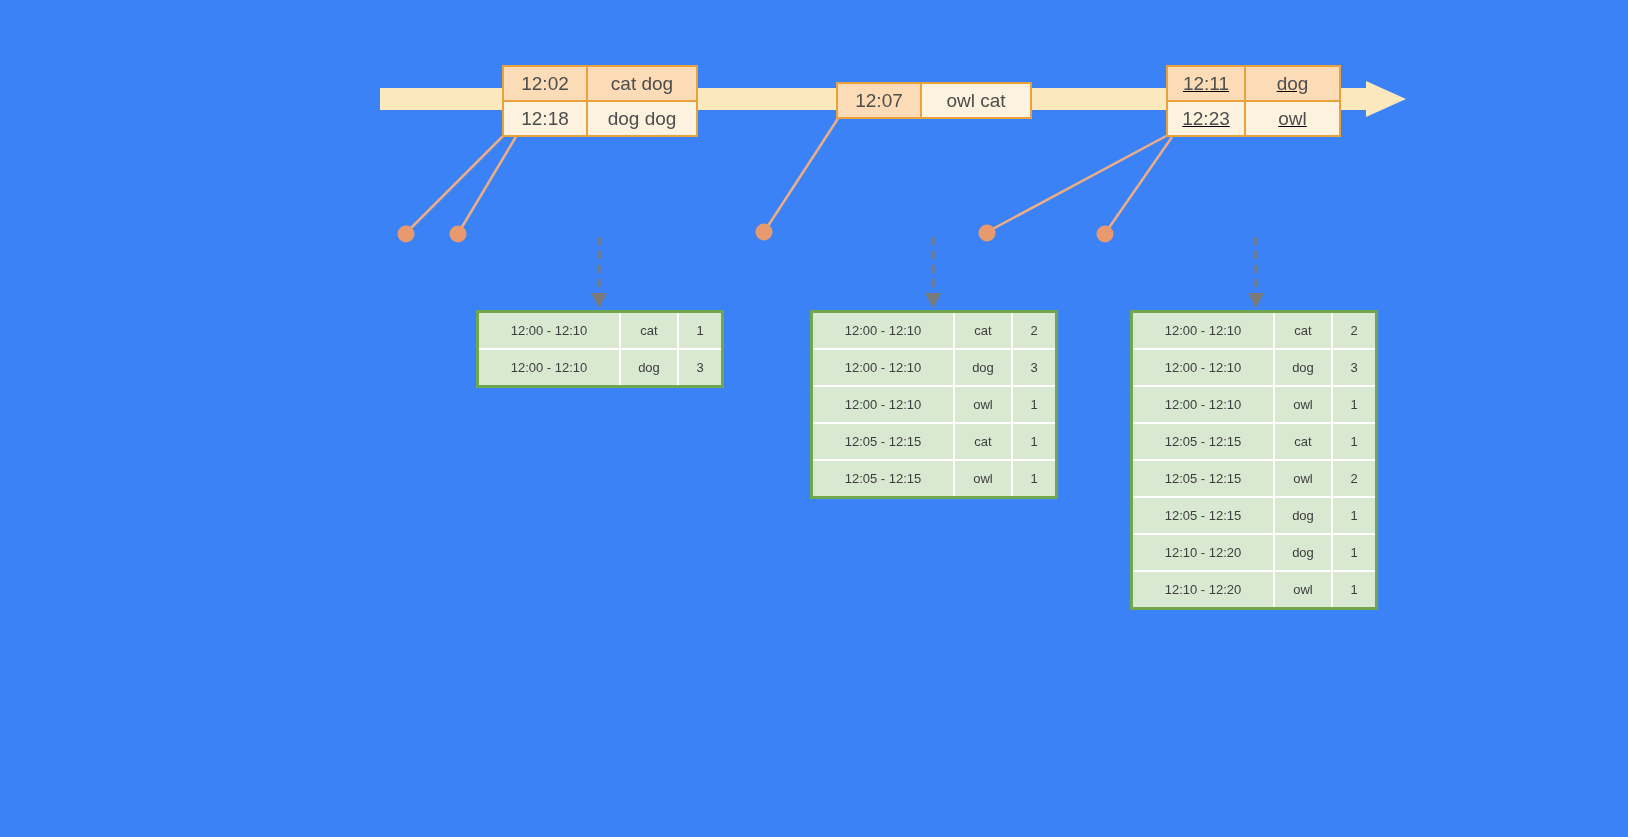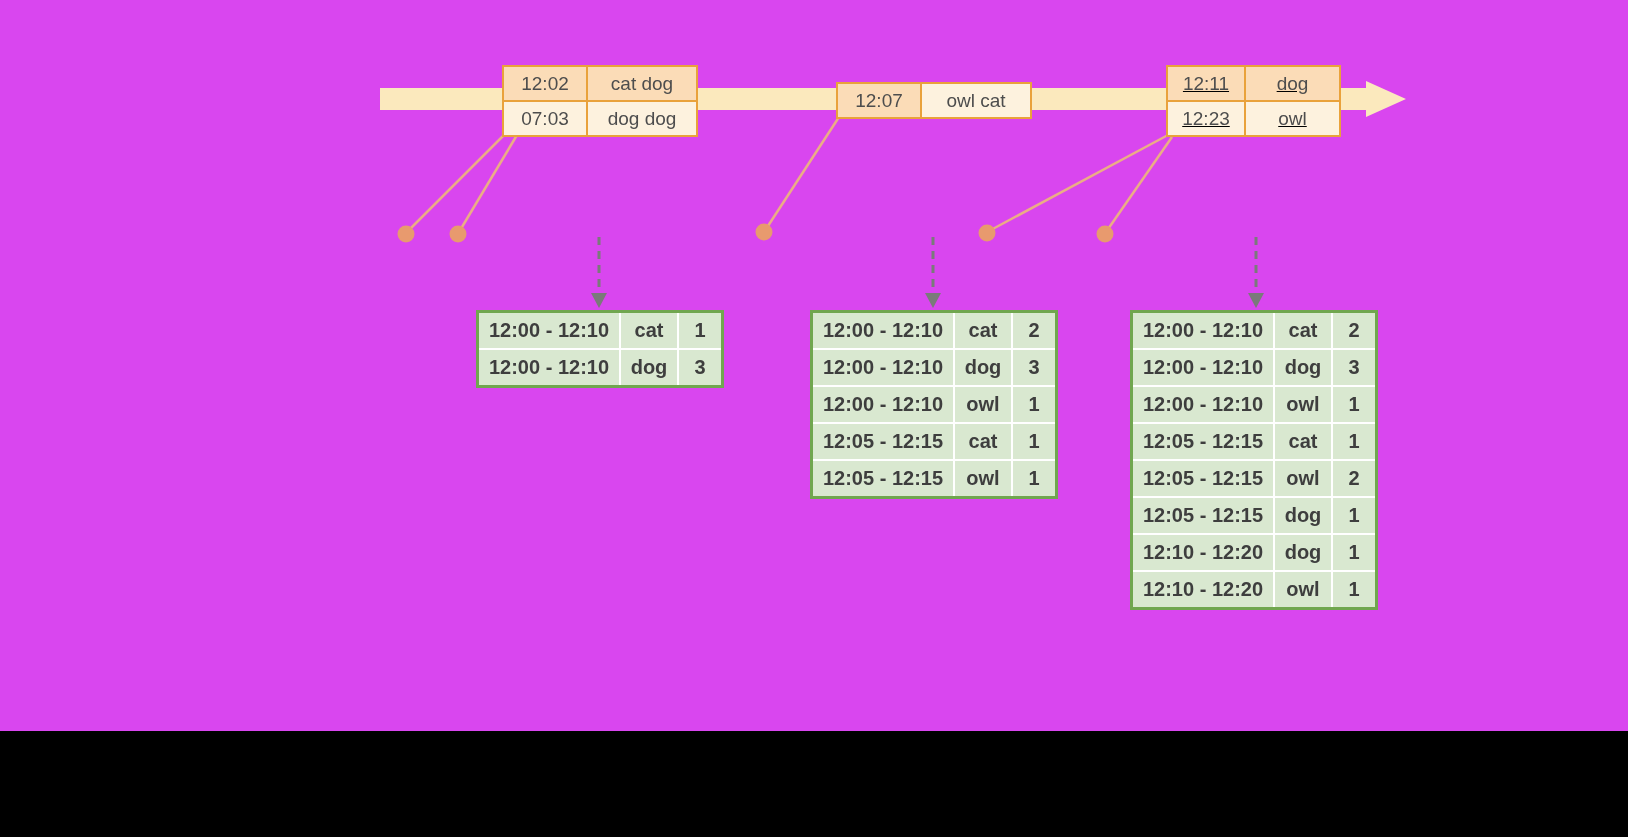--- a/index.html
+++ b/index.html
@@ -3,22 +3,22 @@
 <meta charset="utf-8">
 <style>
   html, body {
     margin: 0;
     padding: 0;
     background: #000000;
   }
   #canvas {
     position: relative;
     width: 1628px;
-    height: 731px;
-    background: #d946ef;
+    height: 837px;
+    background: #3b82f6;
     overflow: hidden;
     font-family: "Liberation Sans", "DejaVu Sans", sans-serif;
   }
   #overlay-svg {
     position: absolute;
     left: 0; top: 0;
     width: 1628px; height: 837px;
     pointer-events: none;
   }
 
@@ -56,24 +56,23 @@
     border: 3px solid #70A64F;
   }
   #result-table-0 { left: 476px;  top: 310px; }
   #result-table-1 { left: 810px;  top: 310px; }
   #result-table-2 { left: 1130px; top: 310px; }
   .rcell {
     display: flex;
     align-items: center;
     justify-content: center;
     background: #D9E8D0;
-    font-size: 20px;
+    font-size: 13px;
     color: #3e3e3e;
     white-space: nowrap;
-    font-weight: bold;
   }
 </style>
 </head>
 <body>
 
 <div id="canvas">
 
   <svg id="overlay-svg" viewBox="0 0 1628 837" xmlns="http://www.w3.org/2000/svg">
 
     <polygon points="380,88 1366,88 1366,81 1406,99 1366,117 1366,110 380,110" fill="#FBE9BD"></polygon>
@@ -102,21 +101,21 @@
     <g fill="#7a7a7a">
       <polygon points="591,293 607,293 599,308"></polygon>
       <polygon points="925,293 941,293 933,308"></polygon>
       <polygon points="1248,293 1264,293 1256,308"></polygon>
     </g>
   </svg>
 
   <div id="event-table-0" class="event-table">
       <div class="ecell tone-peach">12:02</div>
       <div class="ecell tone-peach">cat dog</div>
-      <div class="ecell tone-cream">07:03</div>
+      <div class="ecell tone-cream">12:18</div>
       <div class="ecell tone-cream">dog dog</div>
     </div>
   <div id="event-table-1" class="event-table">
       <div class="ecell tone-peach">12:07</div>
       <div class="ecell tone-cream">owl cat</div>
     </div>
   <div id="event-table-2" class="event-table">
       <div class="ecell tone-peach">12:11</div>
       <div class="ecell tone-peach">dog</div>
       <div class="ecell tone-cream">12:23</div>

